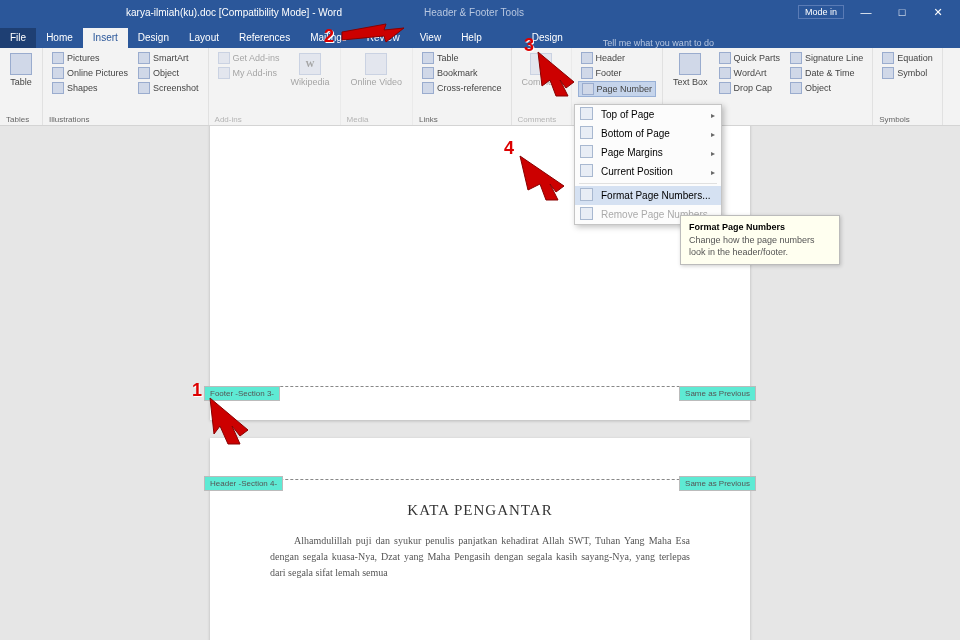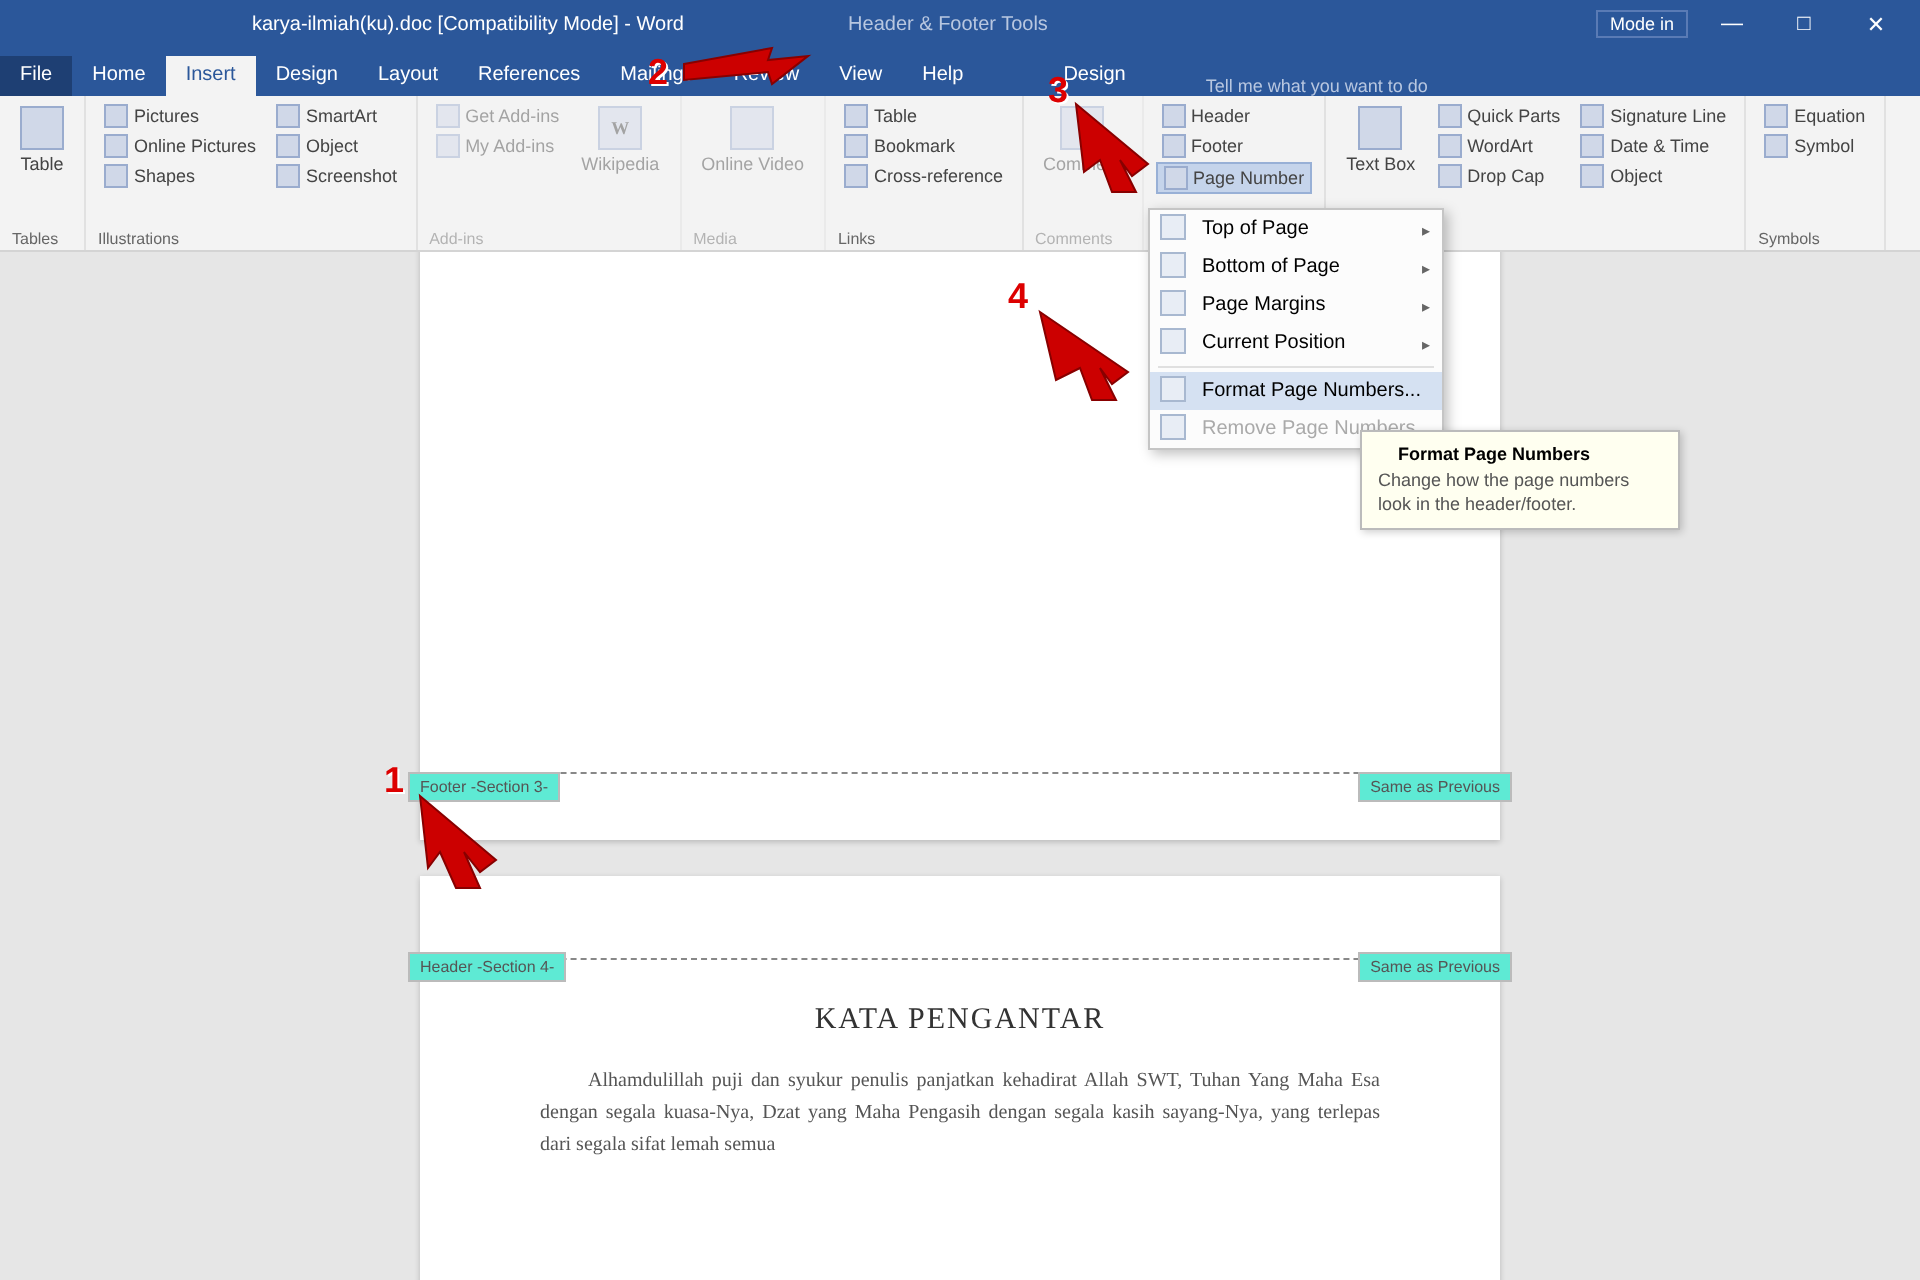--- a/index.html
+++ b/index.html
@@ -47,21 +47,21 @@
 
 .dropdown { position: absolute; background: #fcfcfc; border: 1px solid #c5c5c5; box-shadow: 2px 2px 6px rgba(0,0,0,0.25); font-size: 10px; z-index: 50; }
 .dd-item { padding: 4px 18px 4px 26px; display: flex; align-items: flex-end; gap: 6px; position: relative; cursor: pointer; white-space: nowrap; }
 .dd-item:hover, .dd-item.hover { background: #d5e1f2; }
 .dd-item .arrow { position: absolute; right: 6px; font-size: 8px; color: #666; }
 .dd-item .dd-ico { position: absolute; left: 5px; width: 13px; height: 13px; background: #e8edf5; border: 1px solid #a8b8d0; }
 .dd-sep { height: 1px; background: #e0e0e0; margin: 2px 4px; }
 .dd-disabled { color: #aaa; }
 
 .tooltip { position: absolute; background: #fffff0; border: 1px solid #bbb; padding: 6px 8px; font-size: 9px; box-shadow: 1px 1px 4px rgba(0,0,0,0.2); z-index: 60; width: 160px; }
-.tooltip .tt-title { font-weight: bold; margin-bottom: 3px; margin-left: 10px; }
+.tooltip .tt-title { font-weight: bold; margin-bottom: 3px; }
 .tooltip .tt-body { color: #555; line-height: 1.3; }
 
 .callout { position: absolute; z-index: 100; pointer-events: none; }
 .callout .num { color: #d00; font-weight: bold; font-size: 18px; font-family: Arial; text-shadow: 1px 1px 0 #fff; }
 .arrow-svg { position: absolute; z-index: 99; pointer-events: none; }
 
 .hl { background: #c5d4eb; border: 1px solid #98b0d6; }
 </style>
 </head>
 <body>

